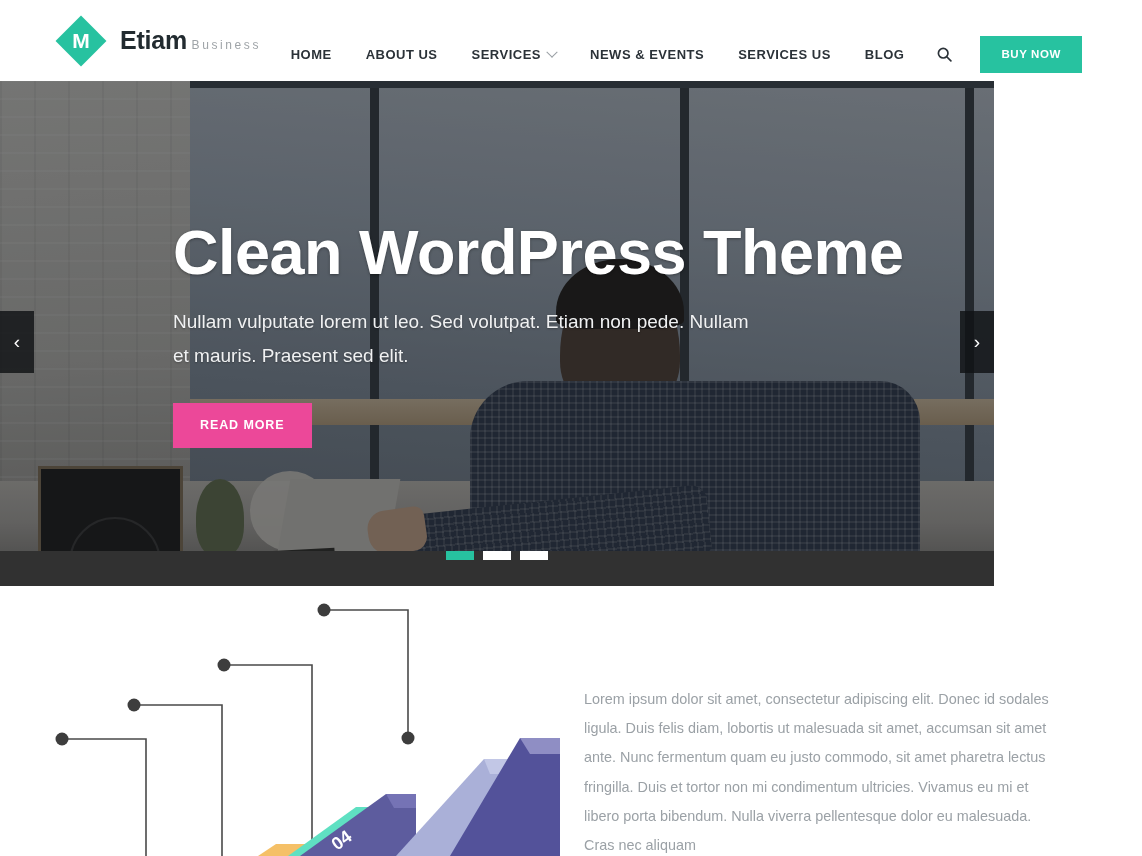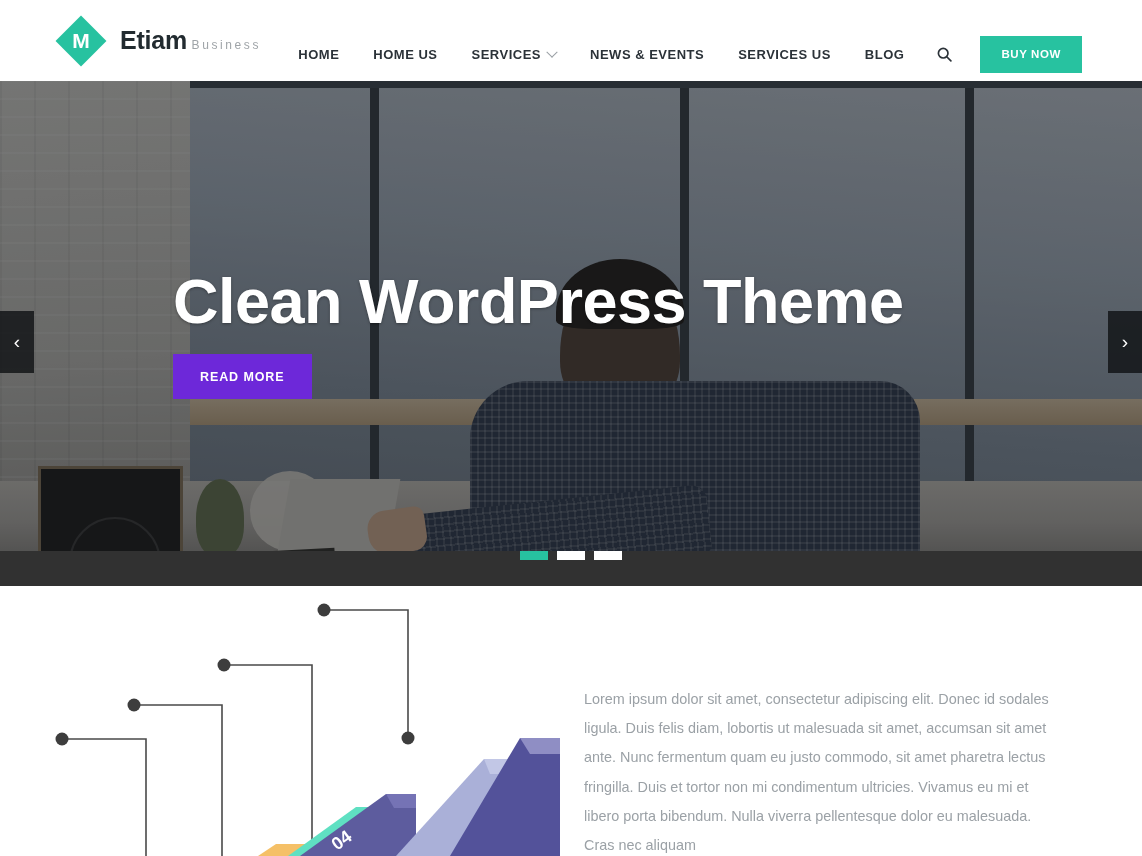--- a/index.html
+++ b/index.html
@@ -108,21 +108,21 @@
     height: 37px;
     line-height: 37px;
     margin-left: 14px;
     cursor: pointer;
     font-family: "Liberation Sans", sans-serif;
   }
 
   
   .hero {
     position: relative;
-    width: 1142px;
+    width: 994px;
     height: 505px;
     overflow: hidden;
     background: #6f7277;
   }
   .hero-photo { position: absolute; inset: 0; }
   
   .ph-wall {
     position: absolute; left: 0; top: 0; width: 190px; height: 505px;
     background: linear-gradient(175deg,#c9c6c0 0%, #b3b0aa 55%, #8b8781 100%);
   }
@@ -279,21 +279,21 @@
   }
   .hero-sub {
     color: #f0f1f2;
     font-size: 19px;
     line-height: 1.78;
     max-width: 580px;
     text-shadow: 0 1px 2px rgba(0,0,0,.3);
     margin-bottom: 30px;
   }
   .hero-cta {
-    background: #6d28d9;
+    background: #ec4899;
     color: #ffffff;
     border: none;
     font-size: 12.5px;
     font-weight: bold;
     letter-spacing: 0.9px;
     padding: 0 27px;
     height: 45px;
     align-self: flex-start;
     cursor: pointer;
     font-family: "Liberation Sans", sans-serif;
@@ -376,21 +376,21 @@
       <span class="brand-title">Etiam</span>
       <span class="brand-sub">Business</span>
     </span>
   </a>
 
   <nav class="nav">
     <a class="nav-item" href="#">
       <span>HOME</span>
     </a>
     <a class="nav-item" href="#">
-      <span>HOME US</span>
+      <span>ABOUT US</span>
     </a>
     <a class="nav-item" href="#">
       <span>SERVICES</span>
       <span class="caret"></span>
     </a>
     <a class="nav-item" href="#">
       <span>NEWS &amp; EVENTS</span>
     </a>
     <a class="nav-item" href="#">
       <span>SERVICES US</span>
@@ -439,20 +439,21 @@
     <div class="ph-hand"></div>
     <div class="ph-phone"></div>
 
     <div class="ph-floor"></div>
   </div>
 
   <div class="hero-overlay"></div>
 
   <div class="hero-content">
     <h1 class="hero-title">Clean WordPress Theme</h1>
+    <p class="hero-sub">Nullam vulputate lorem ut leo. Sed volutpat. Etiam non pede. Nullam et mauris. Praesent sed elit.</p>
     <button class="hero-cta">READ MORE</button>
   </div>
 
   <button class="hero-arrow prev">‹</button>
   <button class="hero-arrow next">›</button>
 
   <div class="hero-dots">
     <button class="hero-dot active"></button>
     <button class="hero-dot"></button>
     <button class="hero-dot"></button>

